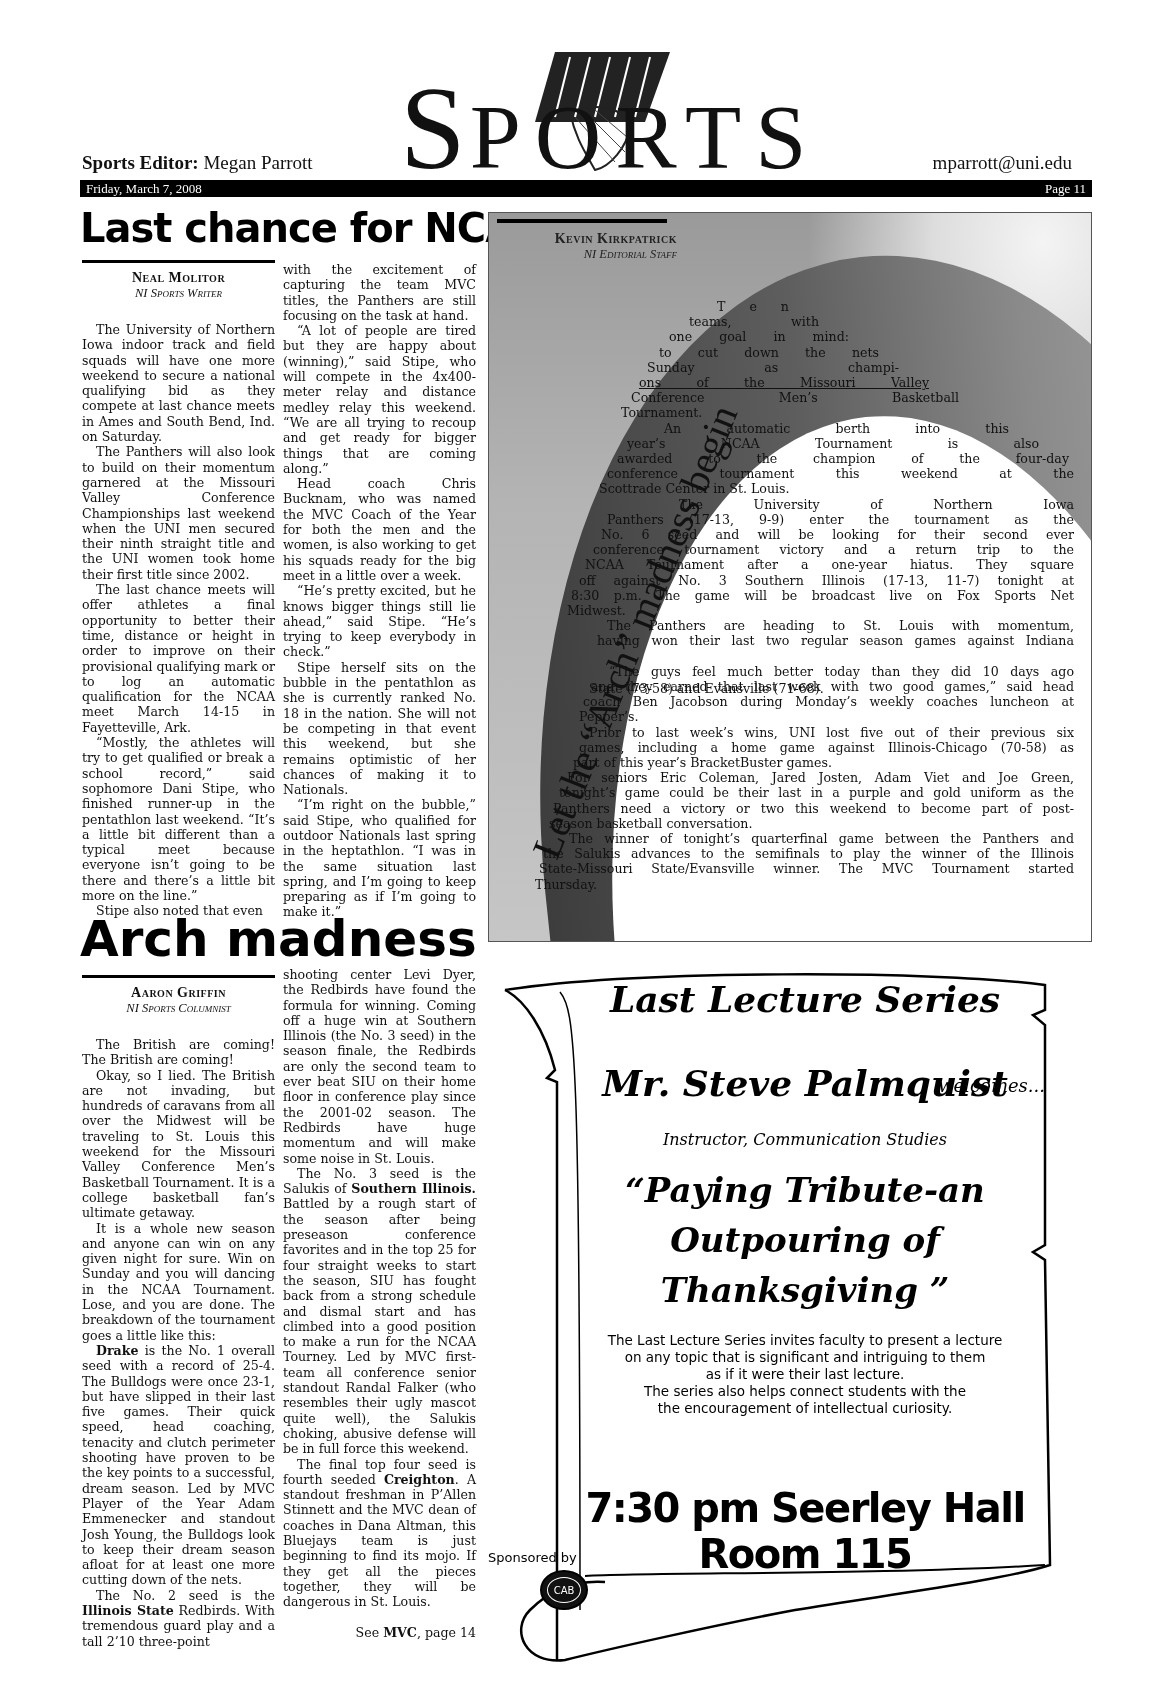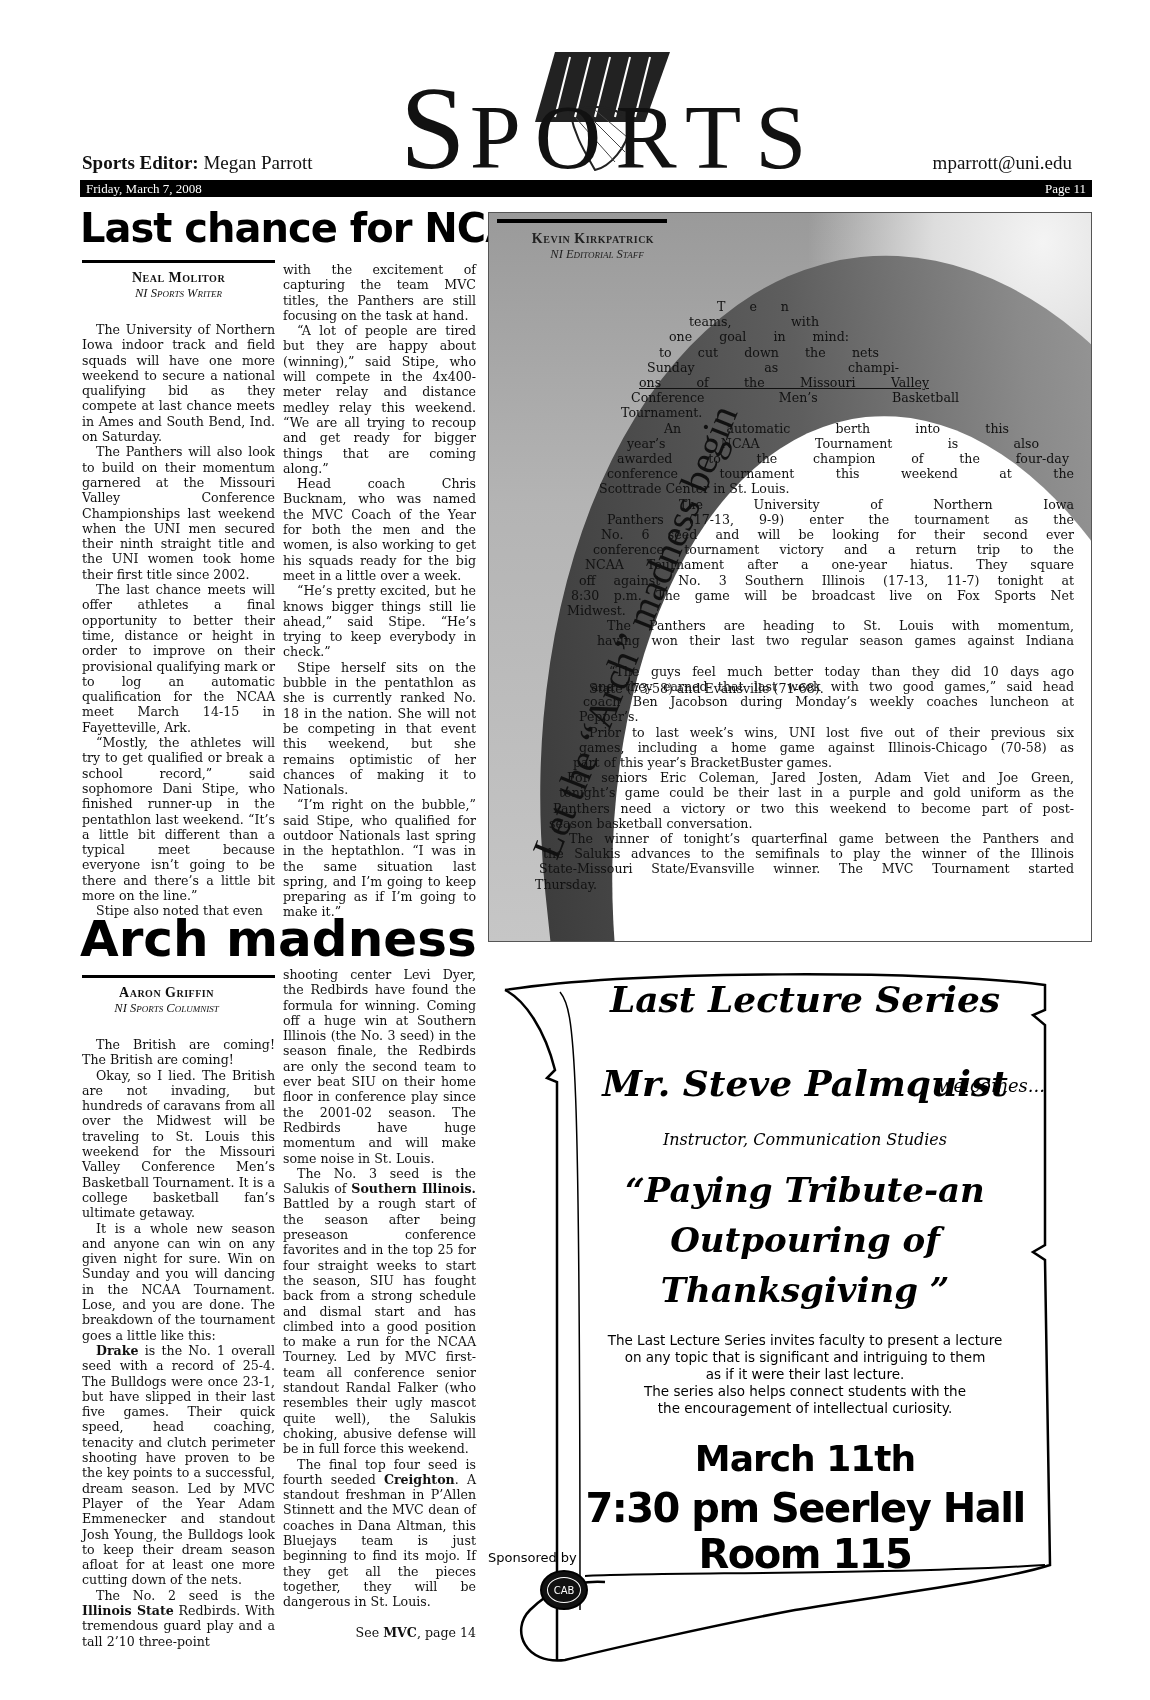--- a/index.html
+++ b/index.html
@@ -91,21 +91,21 @@
   <p>“He’s pretty excited, but he knows bigger things still lie ahead,” said Stipe. “He’s trying to keep everybody in check.”</p>
   <p>Stipe herself sits on the bubble in the pentathlon as she is currently ranked No. 18 in the nation. She will not be competing in that event this weekend, but she remains optimistic of her chances of making it to Nationals.</p>
   <p>“I’m right on the bubble,” said Stipe, who qualified for outdoor Nationals last spring in the heptathlon. “I was in the same situation last spring, and I’m going to keep preparing as if I’m going to make it.”</p>
 </div>
 
 <div class="abs photo">
   <div class="arch-outer"></div>
   <div class="arch-inner"></div>
   <div class="abs photo-byline">
     <div class="bar"></div>
-    <div class="byline" style="text-align:center;padding-left:12px;">
+    <div class="byline" style="text-align:right;padding-left:12px;">
       <div class="name">Kevin Kirkpatrick</div>
       <div class="role" style="padding-left:8px;">NI Editorial Staff</div>
     </div>
   </div>
   <div class="abs rot-head">Let the “Arch” madness begin</div>
   <div class="photo-text" style="left:0;top:0;width:602px;height:728px;" id="arch-body">
       <div class="ln" style="left: 228px; top: 86px; width: 72px; text-align: justify; text-align-last: justify;">T e n</div>
       <div class="ln" style="left: 200px; top: 101.2px; width: 130px; text-align: justify; text-align-last: justify;">teams, with</div>
       <div class="ln" style="left: 180px; top: 116.4px; width: 180px; text-align: justify; text-align-last: justify;">one goal in mind:</div>
       <div class="ln" style="left: 170px; top: 131.6px; width: 220px; text-align: justify; text-align-last: justify;">to cut down the nets</div>
@@ -142,21 +142,21 @@
       <div class="ln" style="left: 60px; top: 602.8px; width: 525px; text-align: justify; text-align-last: left;">season basketball conversation.</div>
       <div class="ln" style="left: 80px; top: 618px; width: 505px; text-align: justify; text-align-last: justify;">The winner of tonight’s quarterfinal game between the Panthers and</div>
       <div class="ln" style="left: 54px; top: 633.2px; width: 531px; text-align: justify; text-align-last: justify;">the Salukis advances to the semifinals to play the winner of the Illinois</div>
       <div class="ln" style="left: 50px; top: 648.4px; width: 535px; text-align: justify; text-align-last: justify;">State-Missouri State/Evansville winner. The MVC Tournament started</div>
       <div class="ln" style="left: 46px; top: 663.6px; width: 539px; text-align: justify; text-align-last: left;">Thursday.</div>
     </div>
 </div>
 
 <div class="abs headline h2">Arch madness</div>
 <div class="abs rule" style="left:82px;top:975px;width:193px;"></div>
-<div class="abs byline" style="left:70px;top:985px;width:193px;">
+<div class="abs byline" style="left:82px;top:985px;width:193px;">
   <div class="name">Aaron Griffin</div>
   <div class="role">NI Sports Columnist</div>
 </div>
 <div class="abs col" style="left:82px;top:1037px;width:193px;">
   <p>The British are coming! The British are coming!</p>
   <p>Okay, so I lied. The British are not invading, but hundreds of caravans from all over the Midwest will be traveling to St. Louis this weekend for the Missouri Valley Conference Men’s Basketball Tournament. It is a college basketball fan’s ultimate getaway.</p>
   <p>It is a whole new season and anyone can win on any given night for sure. Win on Sunday and you will dancing in the NCAA Tournament. Lose, and you are done. The breakdown of the tournament goes a little like this:</p>
   <p><b>Drake</b><span> is the No. 1 overall seed with a record of 25-4. The Bulldogs were once 23-1, but have slipped in their last five games. Their quick speed, head coaching, tenacity and clutch perimeter shooting have proven to be the key points to a successful, dream season. Led by MVC Player of the Year Adam Emmenecker and standout Josh Young, the Bulldogs look to keep their dream season afloat for at least one more cutting down of the nets.</span></p>
   <p><span>The No. 2 seed is the </span><b>Illinois State</b><span> Redbirds. With tremendous guard play and a tall 2’10 three-point</span></p>
 </div>
@@ -181,19 +181,18 @@
   <div class="abs ad-script" style="left:80px;top:200px;width:480px;font-size:34px;">“Paying Tribute-an</div>
   <div class="abs ad-script" style="left:80px;top:250px;width:480px;font-size:34px;">Outpouring of</div>
   <div class="abs ad-script" style="left:80px;top:300px;width:480px;font-size:34px;">Thanksgiving ”</div>
   <div class="abs ad-sans" style="left:80px;top:362px;width:480px;font-size:13.5px;line-height:17px;">
     <div>The Last Lecture Series invites faculty to present a lecture</div>
     <div>on any topic that is significant and intriguing to them</div>
     <div>as if it were their last lecture.</div>
     <div>The series also helps connect students with the</div>
     <div>the encouragement of intellectual curiosity.</div>
   </div>
-  <div class="abs ad-sans" style="left:80px;top:468px;width:480px;font-size:36px;font-weight:bold;letter-spacing:-1px;">March 11th</div>
   <div class="abs ad-sans" style="left:60px;top:515px;width:520px;font-size:40px;font-weight:bold;letter-spacing:-1.5px;">7:30 pm Seerley Hall Room 115</div>
   <div class="abs ad-sans" style="left:3px;top:580px;font-size:13px;text-align:left;">Sponsored by</div>
   <div class="abs" style="left:55px;top:600px;width:44px;height:36px;border-radius:50%;background:#111;border:2px solid #000;display:flex;align-items:center;justify-content:center;">
     <div style="width:32px;height:24px;border-radius:50%;border:1.5px solid #fff;color:#fff;font-family:'DejaVu Sans',sans-serif;font-size:10px;display:flex;align-items:center;justify-content:center;">CAB</div>
   </div>
 </div>
 
 </body></html>

